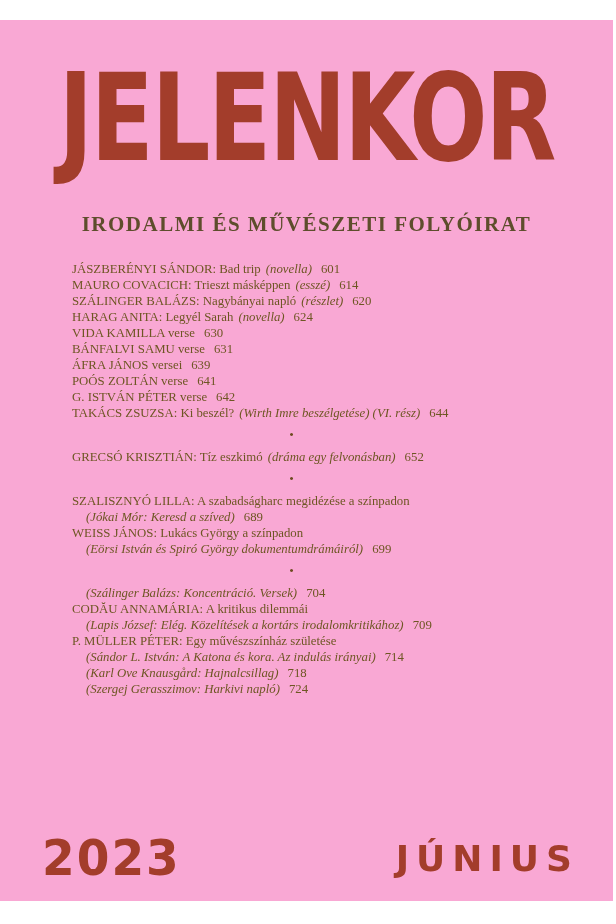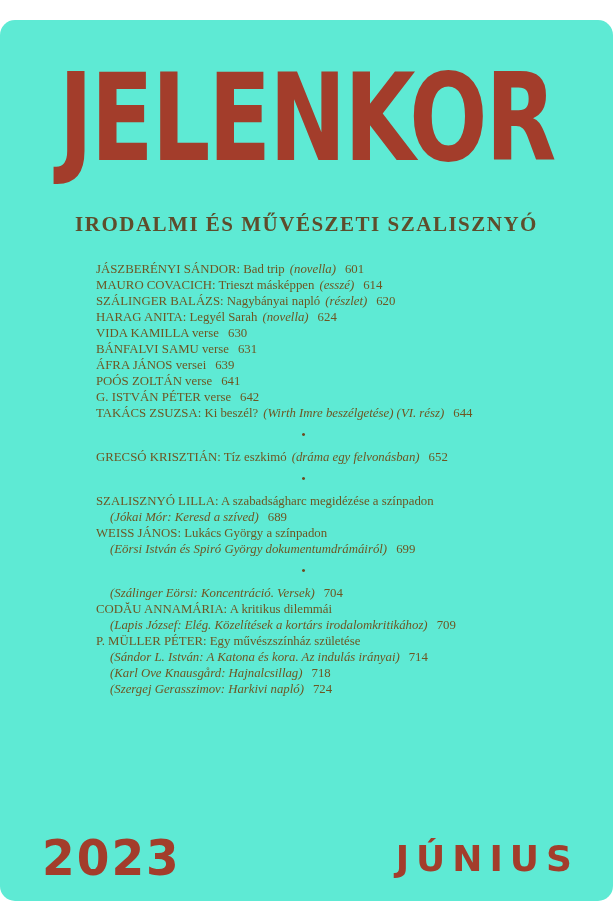--- a/index.html
+++ b/index.html
@@ -6,23 +6,22 @@
   body {
     width:616px; height:924px;
     background:#ffffff;
     position:relative;
     font-family:"Liberation Serif", serif;
     overflow:hidden;
   }
   .cover {
     position:absolute; top:20px; left:0;
     width:613px; height:881px;
-    background:#5eead4;
+    background:#f9a8d4;
     overflow:hidden;
-    border-radius:15px;
   }
   .masthead { text-align:center; }
   .title {
     margin:38px 0 0 0;
     font-family:"DejaVu Sans", sans-serif;
     font-weight:bold;
     font-size:92px;
     line-height:1;
     color:#A33D2B;
     letter-spacing:-2px;
@@ -34,21 +33,21 @@
     margin:62px 0 0 0;
     font-family:"Liberation Serif", serif;
     font-weight:bold;
     font-size:21px;
     letter-spacing:1.5px;
     color:#5E4D2C;
     white-space:nowrap;
   }
   .toc {
     margin-top:24px;
-    padding-left:96px;
+    padding-left:72px;
     padding-right:30px;
     color:#6E5623;
     font-size:12.8px;
     line-height:16px;
   }
   .toc .line { white-space:nowrap; }
   .toc .line.sub { padding-left:14px; }
   .toc .i { font-style:italic; }
   .toc .pg { margin-left:9px; }
   .toc .gap { display:inline-block; width:5px; }
@@ -78,21 +77,21 @@
     color:#A33D2B;
     letter-spacing:7px;
   }
 </style>
 </head>
 <body>
 
 <div class="cover">
   <div class="masthead">
     <div class="title">JELENKOR</div>
-    <div class="subtitle">IRODALMI ÉS MŰVÉSZETI SZALISZNYÓ</div>
+    <div class="subtitle">IRODALMI ÉS MŰVÉSZETI FOLYÓIRAT</div>
   </div>
 
   <div class="toc" id="toc">
       <div class="line"><span class="t">JÁSZBERÉNYI SÁNDOR: Bad trip</span><span class="gap"></span><span class="i">(novella)</span><span class="pg">601</span></div>
       <div class="line"><span class="t">MAURO COVACICH: Trieszt másképpen</span><span class="gap"></span><span class="i">(esszé)</span><span class="pg">614</span></div>
       <div class="line"><span class="t">SZÁLINGER BALÁZS: Nagybányai napló</span><span class="gap"></span><span class="i">(részlet)</span><span class="pg">620</span></div>
       <div class="line"><span class="t">HARAG ANITA: Legyél Sarah</span><span class="gap"></span><span class="i">(novella)</span><span class="pg">624</span></div>
       <div class="line"><span class="t">VIDA KAMILLA verse</span><span class="pg">630</span></div>
       <div class="line"><span class="t">BÁNFALVI SAMU verse</span><span class="pg">631</span></div>
       <div class="line"><span class="t">ÁFRA JÁNOS versei</span><span class="pg">639</span></div>
@@ -100,21 +99,21 @@
       <div class="line"><span class="t">G. ISTVÁN PÉTER verse</span><span class="pg">642</span></div>
       <div class="line"><span class="t">TAKÁCS ZSUZSA: Ki beszél?</span><span class="gap"></span><span class="i">(Wirth Imre beszélgetése) (VI. rész)</span><span class="pg">644</span></div>
       <div class="sep">•</div>
       <div class="line"><span class="t">GRECSÓ KRISZTIÁN: Tíz eszkimó</span><span class="gap"></span><span class="i">(dráma egy felvonásban)</span><span class="pg">652</span></div>
       <div class="sep">•</div>
       <div class="line"><span class="t">SZALISZNYÓ LILLA: A szabadságharc megidézése a színpadon</span></div>
       <div class="line sub"><span class="i">(Jókai Mór: Keresd a szíved)</span><span class="pg">689</span></div>
       <div class="line"><span class="t">WEISS JÁNOS: Lukács György a színpadon</span></div>
       <div class="line sub"><span class="i">(Eörsi István és Spiró György dokumentumdrámáiról)</span><span class="pg">699</span></div>
       <div class="sep">•</div>
-      <div class="line sub"><span class="i">(Szálinger Eörsi: Koncentráció. Versek)</span><span class="pg">704</span></div>
+      <div class="line sub"><span class="i">(Szálinger Balázs: Koncentráció. Versek)</span><span class="pg">704</span></div>
       <div class="line"><span class="t">CODĂU ANNAMÁRIA: A kritikus dilemmái</span></div>
       <div class="line sub"><span class="i">(Lapis József: Elég. Közelítések a kortárs irodalomkritikához)</span><span class="pg">709</span></div>
       <div class="line"><span class="t">P. MÜLLER PÉTER: Egy művészszínház születése</span></div>
       <div class="line sub"><span class="i">(Sándor L. István: A Katona és kora. Az indulás irányai)</span><span class="pg">714</span></div>
       <div class="line sub"><span class="i">(Karl Ove Knausgård: Hajnalcsillag)</span><span class="pg">718</span></div>
       <div class="line sub"><span class="i">(Szergej Gerasszimov: Harkivi napló)</span><span class="pg">724</span></div>
     </div>
 
   <div class="year">2023</div>
   <div class="month">JÚNIUS</div>

